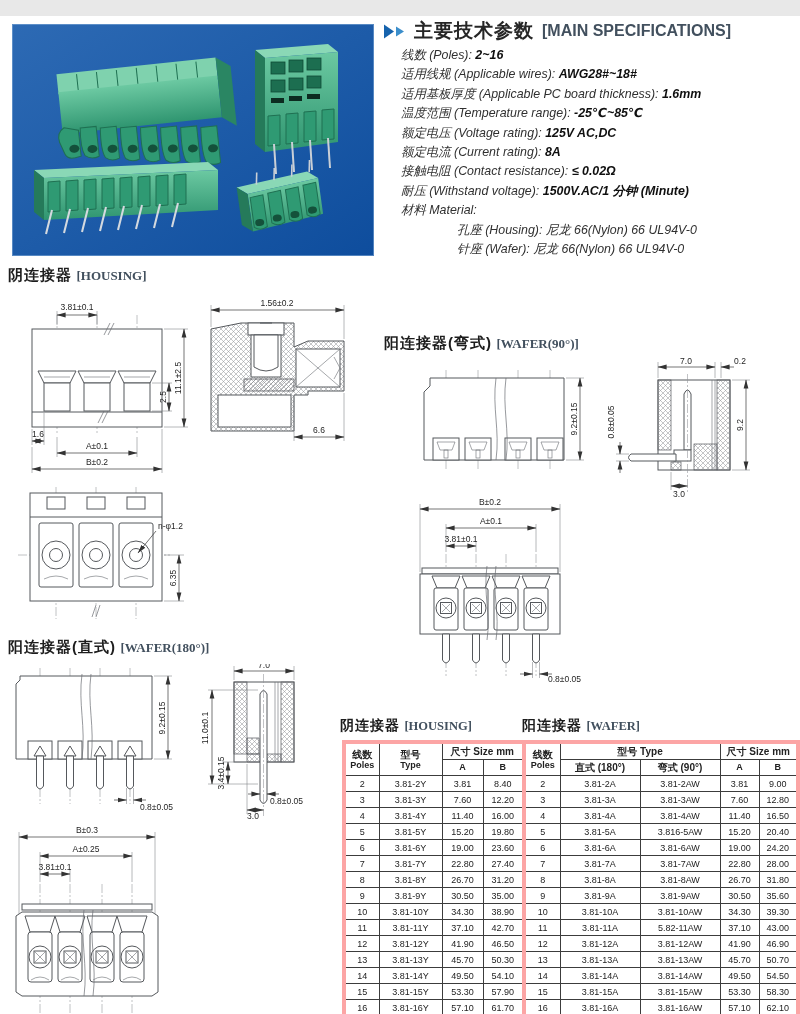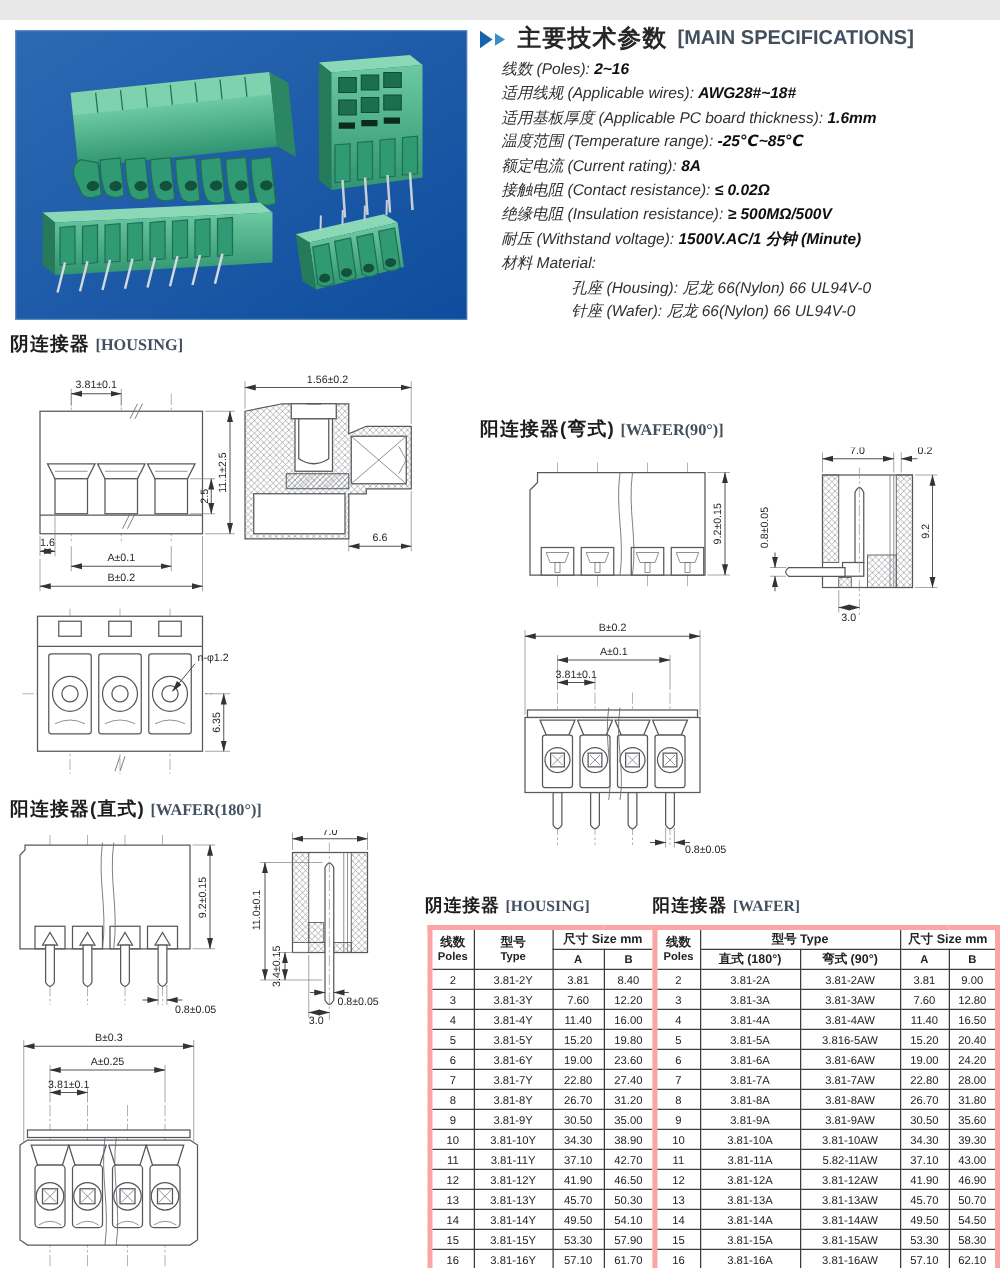--- a/index.html
+++ b/index.html
@@ -192,23 +192,23 @@
     </svg>
     <span class="zh">主要技术参数</span>
     <span class="en">[MAIN SPECIFICATIONS]</span>
   </div>
 
   <div class="abs specs" style="left:401px;top:30px;">
     <div><span>线数 (Poles): </span><span class="val">2~16</span></div>
     <div><span>适用线规 (Applicable wires): </span><span class="val">AWG28#~18#</span></div>
     <div><span>适用基板厚度 (Applicable PC board thickness): </span><span class="val">1.6mm</span></div>
     <div><span>温度范围 (Temperature range): </span><span class="val">-25℃~85℃</span></div>
+    <div><span>额定电压 (Voltage rating): </span><span class="val">125V AC,DC</span></div>
     <div><span>额定电流 (Current rating): </span><span class="val">8A</span></div>
     <div><span>接触电阻 (Contact resistance): </span><span class="val">≤ 0.02Ω</span></div>
-    <div><span>绝缘电阻 (Insulation resistance): </span><span class="val">≥ 500MΩ/500V</span></div>
     <div><span>耐压 (Withstand voltage): </span><span class="val">1500V.AC/1 分钟 (Minute)</span></div>
     <div><span>材料 Material:</span></div>
     <div class="sub"><span>孔座 (Housing): 尼龙 66(Nylon) 66 UL94V-0</span></div>
     <div class="sub"><span>针座 (Wafer): 尼龙 66(Nylon) 66 UL94V-0</span></div>
   </div>
 
   <div class="abs sec" style="left:8px;top:250px;">
     <span class="zh">阴连接器</span>
     <span class="en">[HOUSING]</span>
   </div>
@@ -265,21 +265,21 @@
       <line class="dim" x1="45" y1="154" x2="125" y2="154" marker-start="url(#ar)" marker-end="url(#ar)"></line>
       <text class="dt" x="85" y="150" text-anchor="middle">A±0.1</text>
 
       <line class="ext" x1="20" y1="148" x2="20" y2="174"></line>
       <line class="ext" x1="150" y1="130" x2="150" y2="174"></line>
       <line class="dim" x1="20" y1="170" x2="150" y2="170" marker-start="url(#ar)" marker-end="url(#ar)"></line>
       <text class="dt" x="85" y="166" text-anchor="middle">B±0.2</text>
     </svg>
   </div>
 
-  <div class="abs" style="left:181px;top:283px;">
+  <div class="abs" style="left:196px;top:283px;">
     <svg width="160" height="148" viewBox="0 0 160 148">
       <path d="M15,30 L45,24 L98,24 L98,48 L112,42 L148,42 L148,92 L112,92 L112,96 L98,96 L98,132 L15,132 Z" fill="url(#hx)" stroke="#55585c" stroke-width="1"></path>
       <rect class="olw" x="52" y="24" width="36" height="12"></rect>
       <line class="ol" x1="64" y1="24" x2="76" y2="24"></line>
       <rect class="olw" x="55" y="36" width="30" height="42"></rect>
       <path class="olw" d="M58,36 L82,36 L82,68 Q70,76 58,68 Z"></path>
       <rect x="48" y="80" width="50" height="12" fill="url(#hd)" stroke="#55585c" stroke-width="0.8"></rect>
       <rect class="olw" x="100" y="50" width="44" height="38"></rect>
       <line class="thin" x1="100" y1="50" x2="144" y2="88"></line>
       <line class="thin" x1="100" y1="88" x2="144" y2="50"></line>

